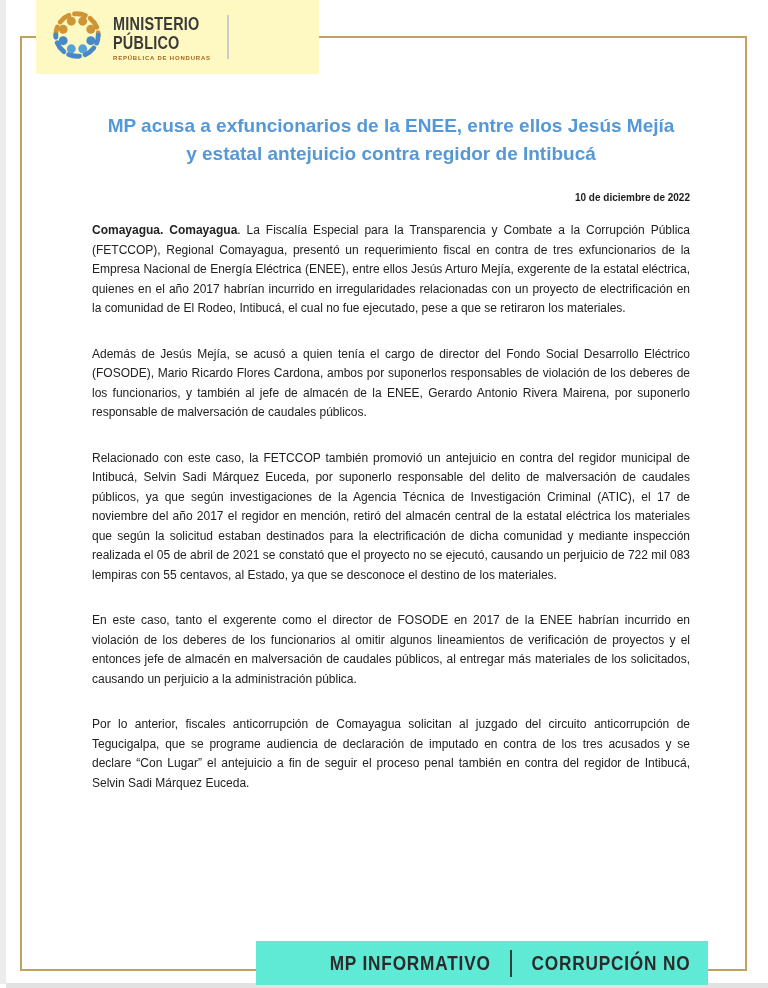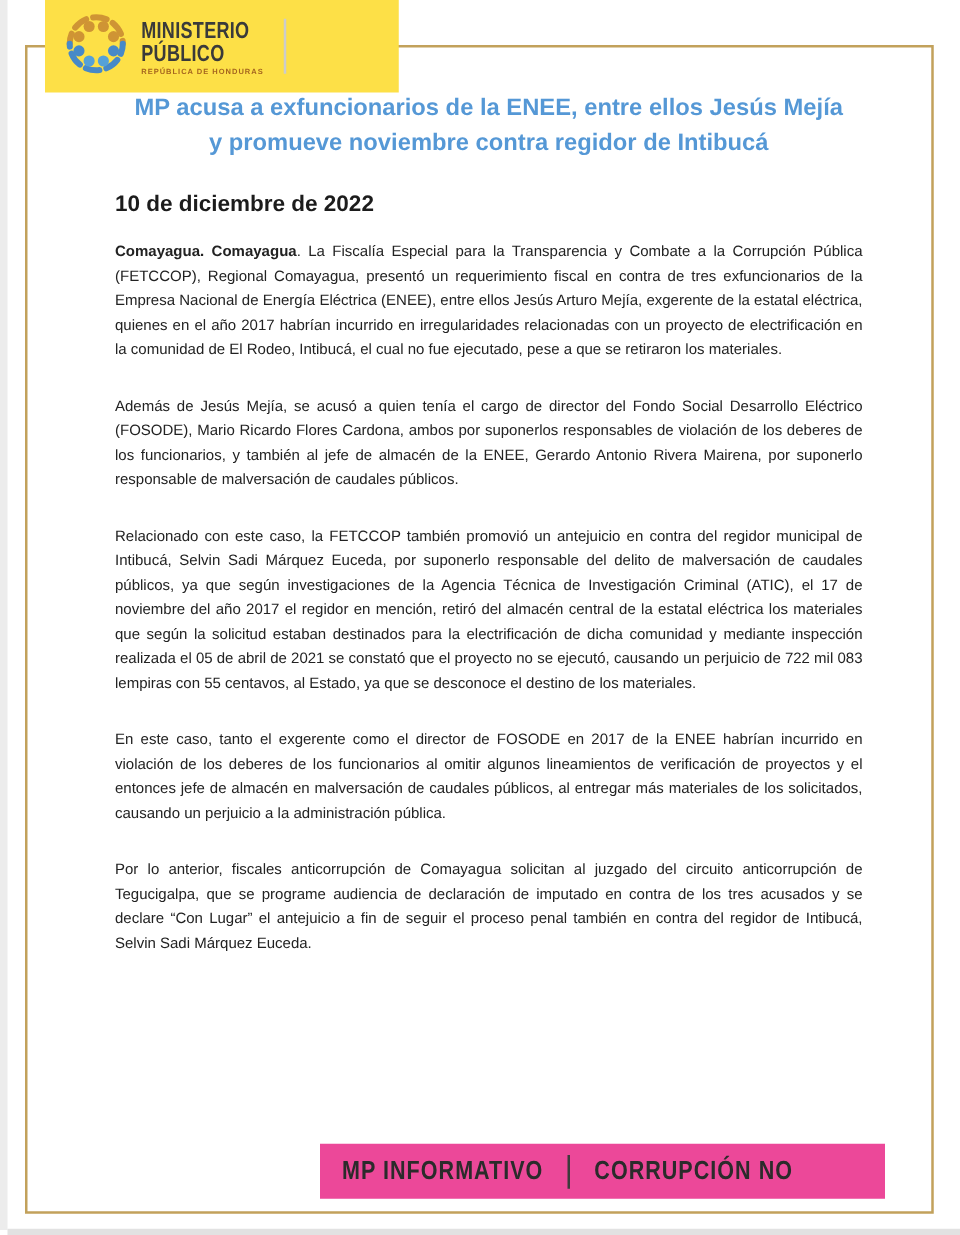--- a/index.html
+++ b/index.html
@@ -17,63 +17,63 @@
 
   
   .gold-frame{
     position:absolute;left:20px;top:36px;width:727px;height:935px;
     border:2px solid #c2a15b;box-sizing:border-box;
   }
 
   
   .header{
     position:absolute;left:36px;top:0;width:283px;height:74px;
-    background:#fde047;
+    background:#fef9c3;
     display:flex;align-items:center;
     padding-left:13px;box-sizing:border-box;
   }
   .org-text{width:108px;margin-left:8px;overflow:visible;}
   .org-name{
     font-size:18.5px;font-weight:700;color:#3a3a3a;line-height:19px;
     white-space:nowrap;letter-spacing:.3px;
     transform:scaleX(.78);transform-origin:left center;
   }
   .org-subtitle{
     margin-top:3px;font-size:6px;font-weight:700;color:#a5651f;
     letter-spacing:.8px;white-space:nowrap;
   }
   .header-divider{width:2px;height:44px;background:#cccccc;margin-left:6px;flex:none;}
   .seal{margin-left:13px;flex:none;margin-top:-3px;}
 
   
   .content{
     position:absolute;left:92px;top:0;width:598px;
-    padding-top:73px;
+    padding-top:112px;
   }
   h1.title{
     margin:0;text-align:center;
     font-size:19px;line-height:28px;font-weight:700;color:#5598d6;
   }
   h1.title span{display:block;white-space:nowrap;}
   .date{
-    margin:24px 0 18px 0;
-    font-size:18px;font-weight:700;color:#1c1c1c;
+    margin:24px 0 18px 0;text-align:right;
+    font-size:10px;font-weight:700;color:#1c1c1c;
   }
   .content p{
     margin:0 0 26px 0;
     font-size:12px;line-height:19.5px;color:#222222;
     text-align:justify;
   }
   .content p b{font-weight:700;}
 
   
   .footer{
-    position:absolute;left:256px;top:915px;width:452px;height:44px;
-    background:#ec4899;
-    display:flex;align-items:center;justify-content:flex-start;
+    position:absolute;left:256px;top:941px;width:452px;height:44px;
+    background:#5eead4;
+    display:flex;align-items:center;justify-content:flex-end;
   }
   .footer .label{
     font-size:21px;font-weight:700;color:#2b2b2b;letter-spacing:1px;
     white-space:nowrap;transform:scaleX(.82);
   }
   .footer-bar{width:2px;height:27px;background:#3c3c3c;margin:0 2px;flex:none;}
 </style>
 </head>
 <body>
 
@@ -103,21 +103,21 @@
     <div class="org-name">MINISTERIO</div>
     <div class="org-name">PÚBLICO</div>
     <div class="org-subtitle">REPÚBLICA DE HONDURAS</div>
   </div>
   <div class="header-divider"></div>
 </div>
 
 <div class="content">
   <h1 class="title">
     <span>MP acusa a exfuncionarios de la ENEE, entre ellos Jesús Mejía</span>
-    <span>y promueve noviembre contra regidor de Intibucá</span>
+    <span>y estatal antejuicio contra regidor de Intibucá</span>
   </h1>
   <div class="date">10 de diciembre de 2022</div>
 
   <p><b>Comayagua. Comayagua</b><span>. La Fiscalía Especial para la Transparencia y Combate a la Corrupción Pública (FETCCOP), Regional Comayagua, presentó un requerimiento fiscal en contra de tres exfuncionarios de la Empresa Nacional de Energía Eléctrica (ENEE), entre ellos Jesús Arturo Mejía, exgerente de la estatal eléctrica, quienes en el año 2017 habrían incurrido en irregularidades relacionadas con un proyecto de electrificación en la comunidad de El Rodeo, Intibucá, el cual no fue ejecutado, pese a que se retiraron los materiales.</span></p>
 
   <p><b></b><span>Además de Jesús Mejía, se acusó a quien tenía el cargo de director del Fondo Social Desarrollo Eléctrico (FOSODE), Mario Ricardo Flores Cardona, ambos por suponerlos responsables de violación de los deberes de los funcionarios, y también al jefe de almacén de la ENEE, Gerardo Antonio Rivera Mairena, por suponerlo responsable de malversación de caudales públicos.</span></p>
 
   <p><b></b><span>Relacionado con este caso, la FETCCOP también promovió un antejuicio en contra del regidor municipal de Intibucá, Selvin Sadi Márquez Euceda, por suponerlo responsable del delito de malversación de caudales públicos, ya que según investigaciones de la Agencia Técnica de Investigación Criminal (ATIC), el 17 de noviembre del año 2017 el regidor en mención, retiró del almacén central de la estatal eléctrica los materiales que según la solicitud estaban destinados para la electrificación de dicha comunidad y mediante inspección realizada el 05 de abril de 2021 se constató que el proyecto no se ejecutó, causando un perjuicio de 722 mil 083 lempiras con 55 centavos, al Estado, ya que se desconoce el destino de los materiales.</span></p>
 
   <p><b></b><span>En este caso, tanto el exgerente como el director de FOSODE en 2017 de la ENEE habrían incurrido en violación de los deberes de los funcionarios al omitir algunos lineamientos de verificación de proyectos y el entonces jefe de almacén en malversación de caudales públicos, al entregar más materiales de los solicitados, causando un perjuicio a la administración pública.</span></p>

